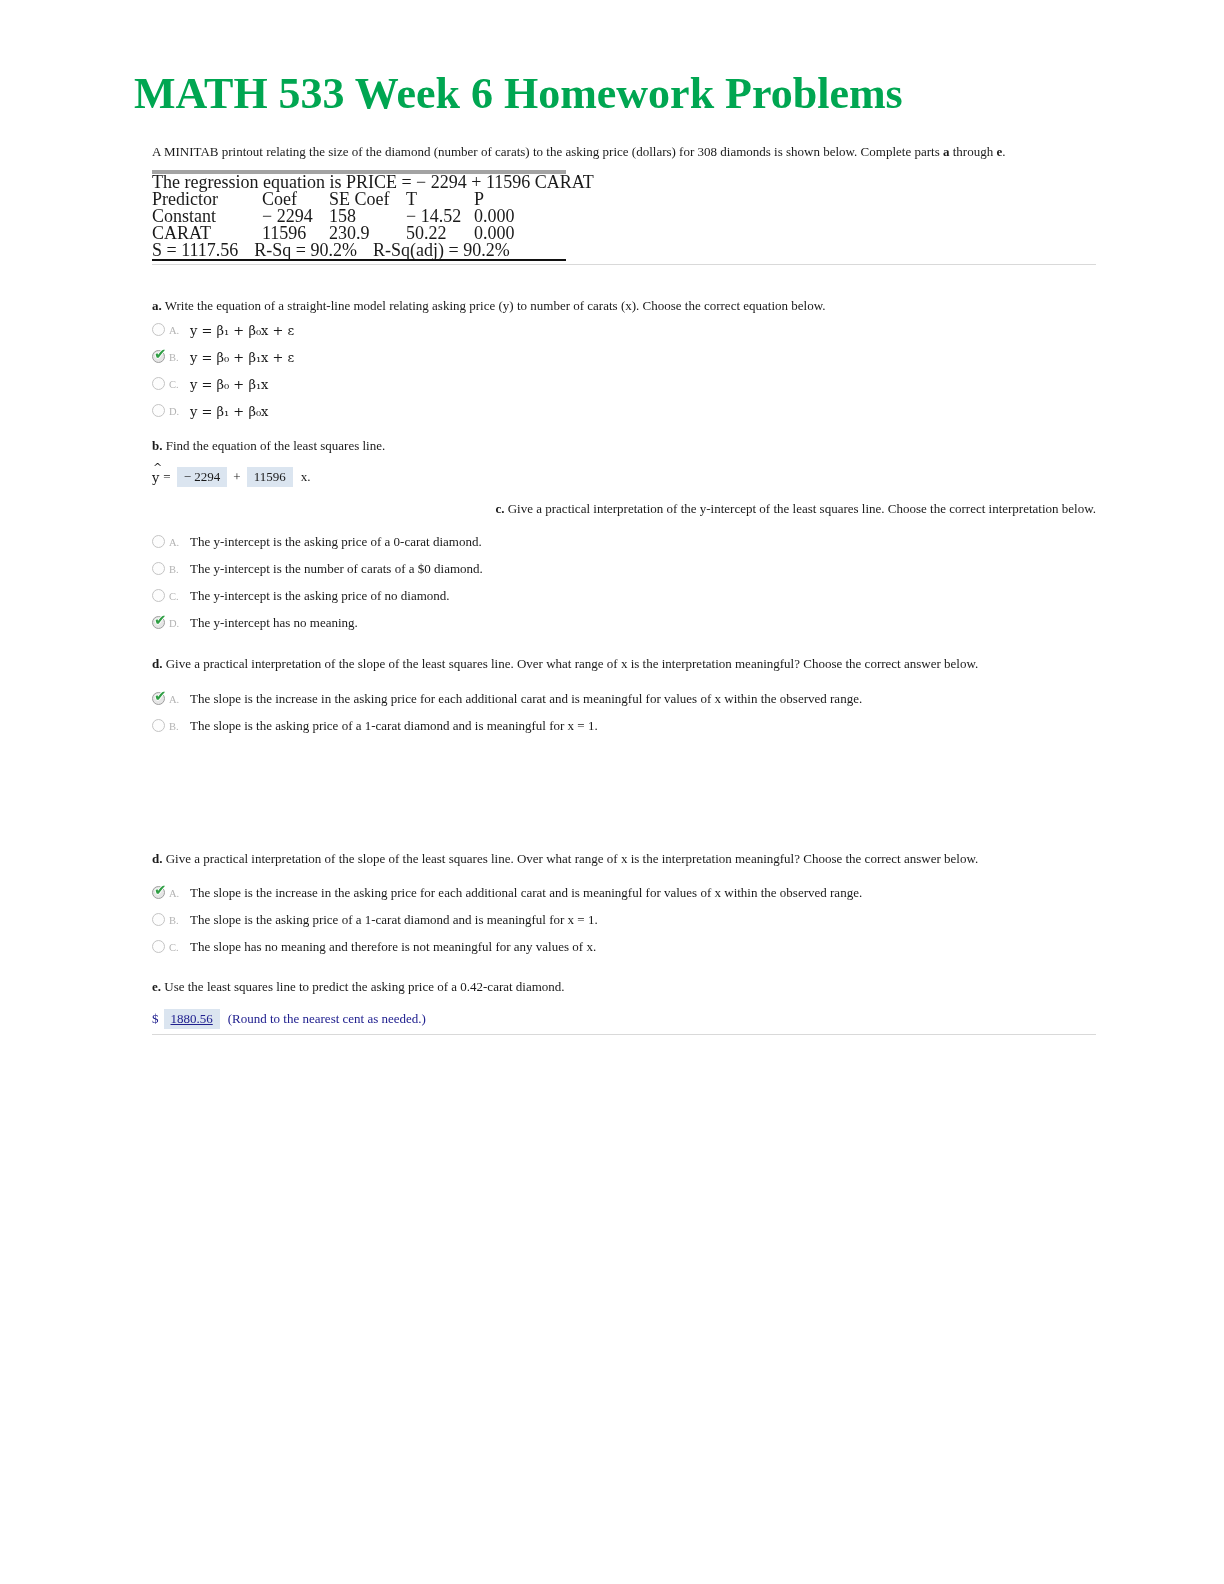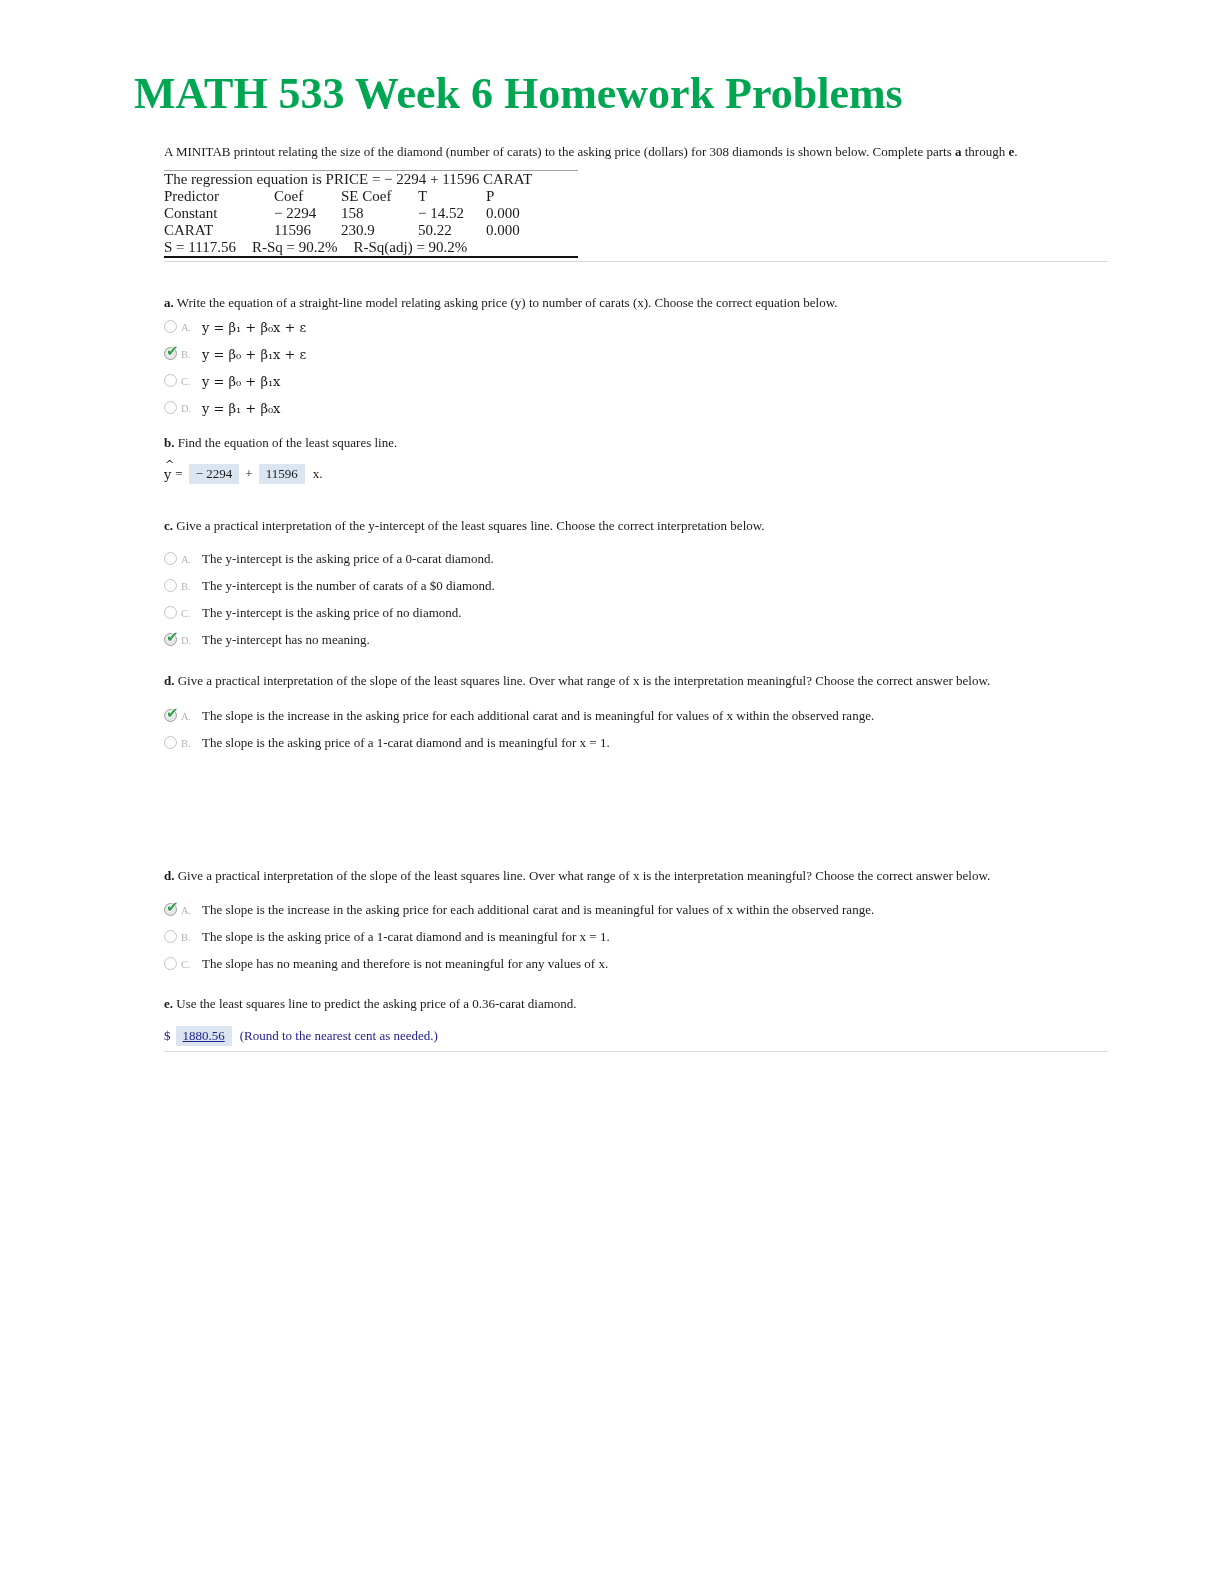--- a/index.html
+++ b/index.html
@@ -5,41 +5,41 @@
   html, body { margin:0; padding:0; background:#ffffff; }
   .page {
     position:relative; width:1224px; height:1584px; background:#ffffff;
     font-family:"Liberation Serif","DejaVu Serif",serif; color:#1a1a1a; overflow:hidden;
   }
   .title {
     position:absolute; left:134px; top:68px; margin:0;
     font-size:44px; font-weight:bold; color:#00A651; letter-spacing:0px;
     font-family:"Liberation Serif","DejaVu Serif",serif; white-space:nowrap;
   }
-  .content { position:absolute; left:164px; top:143px; width:944px; font-size:13px; }
+  .content { position:absolute; left:152px; top:143px; width:944px; font-size:13px; }
   .intro { margin:0; line-height:17px; white-space:nowrap; }
 
   
   .minitab {
     margin-top:10px; width:414px;
-    border-top:1px solid #a3a3a3; border-bottom:2px solid #111;
-    font-size:15px; line-height:17px;
+    border-top:4px solid #a3a3a3; border-bottom:2px solid #111;
+    font-size:18px; line-height:17px;
   }
   .mt-line { height:17px; white-space:nowrap; }
   .mt-grid { display:grid; grid-template-columns:110px 67px 77px 68px 85px; }
   .mt-grid span { height:17px; line-height:17px; text-align:left; }
   .mt-grid span.first { text-align:left; }
   .mt-summary span { margin-right:16px; }
 
   .divider { border:none; border-top:1px solid #d9d9d9; margin:3px 0 0 0; width:944px; }
   .divider2 { border:none; border-top:1px solid #d9d9d9; margin:5px 0 0 0; width:944px; }
 
   .prompt { margin:0; line-height:17px; white-space:nowrap; }
   .prompt b { font-weight:bold; }
-  .mt14 { margin-top:32px; } .mt16 { margin-top:16px; } .mt20 { margin-top:32px; }
+  .mt14 { margin-top:32px; } .mt16 { margin-top:16px; } .mt20 { margin-top:12px;text-align:right; }
   .mt23 { margin-top:23px; } .mt24 { margin-top:24px; } .mt116 { margin-top:116px; }
 
   .optgroup { margin-top:6px; }
   .optgroup-c { margin-top:16px; }
   .optgroup-d1 { margin-top:18px; }
   .optgroup-d2 { margin-top:17px; }
   .option { display:flex; align-items:center; height:17px; margin-bottom:10px; cursor:default; }
   .option.tall { height:20px; margin-bottom:7px; }
   .radio-wrap { position:relative; width:14px; height:14px; flex:0 0 14px; }
   .radio {
@@ -218,21 +218,21 @@
       </div>
       <div class="option">
         <span class="radio-wrap">
             <span class="radio"></span>
           </span>
         <span class="letter">C.</span>
         <span class="opt-text">The slope has no meaning and therefore is not meaningful for any values of x.</span>
       </div>
     </div>
 
-    <p class="prompt mt23"><b>e.</b><span> Use the least squares line to predict the asking price of a 0.36-carat diamond.</span></p>
+    <p class="prompt mt23"><b>e.</b><span> Use the least squares line to predict the asking price of a 0.42-carat diamond.</span></p>
     <div class="e-answer">
       <span>$</span>
       <span class="ansbox">1880.56</span>
       <span>(Round to the nearest cent as needed.)</span>
     </div>
 
     <hr class="divider2">
 
   </div>
 </div>

